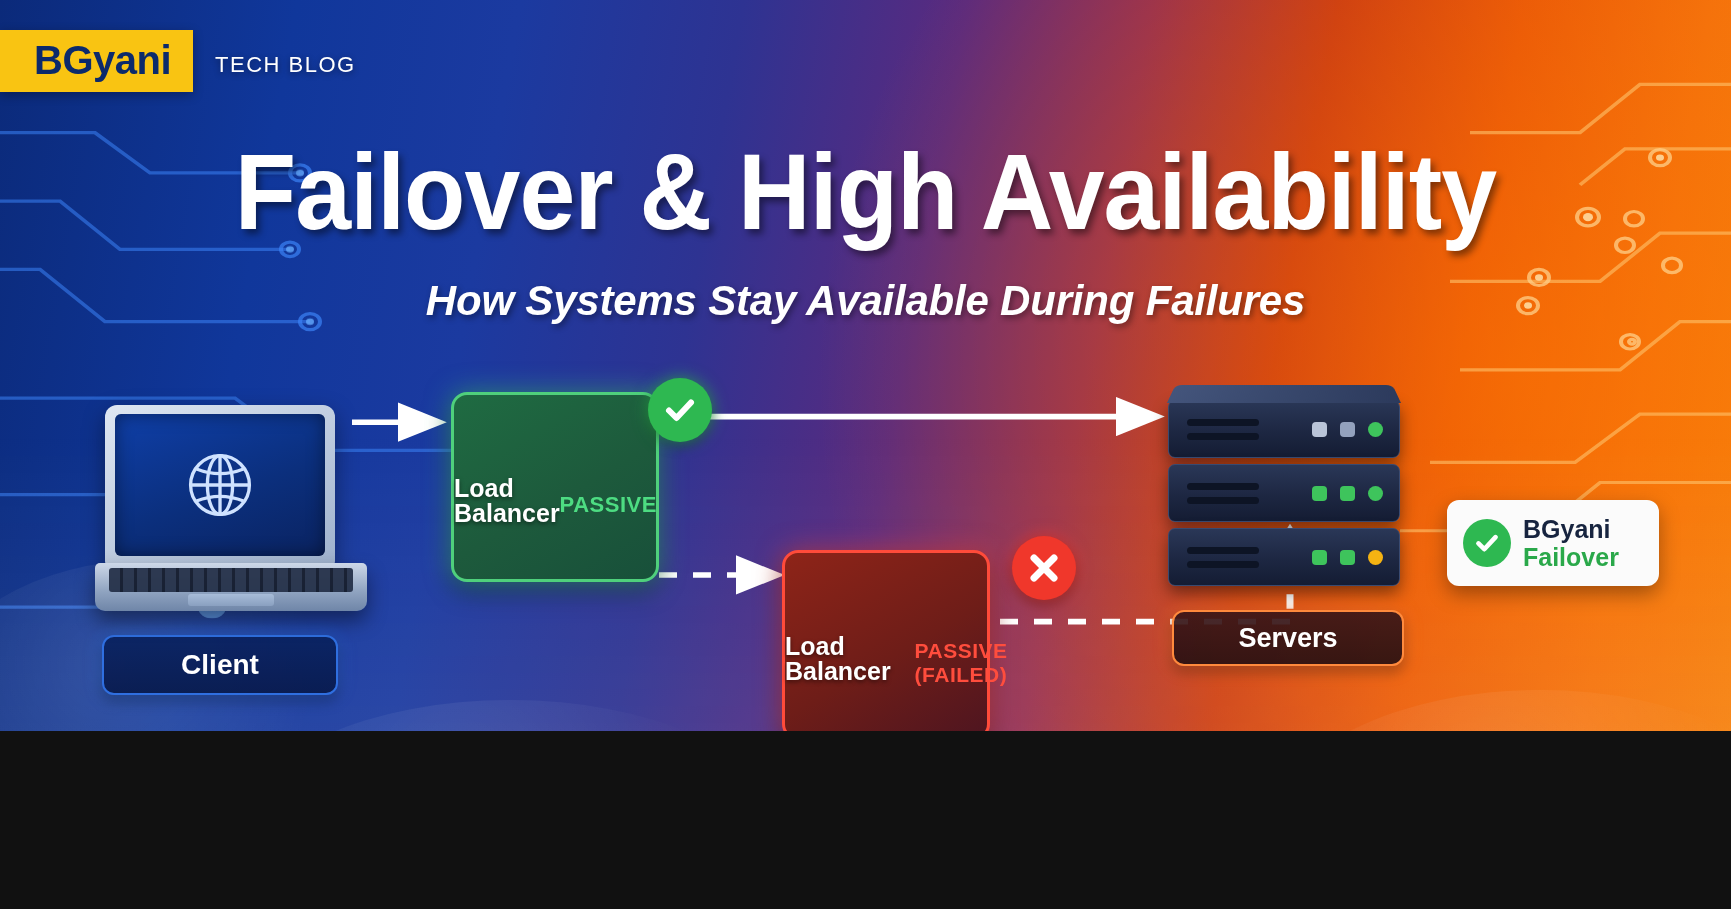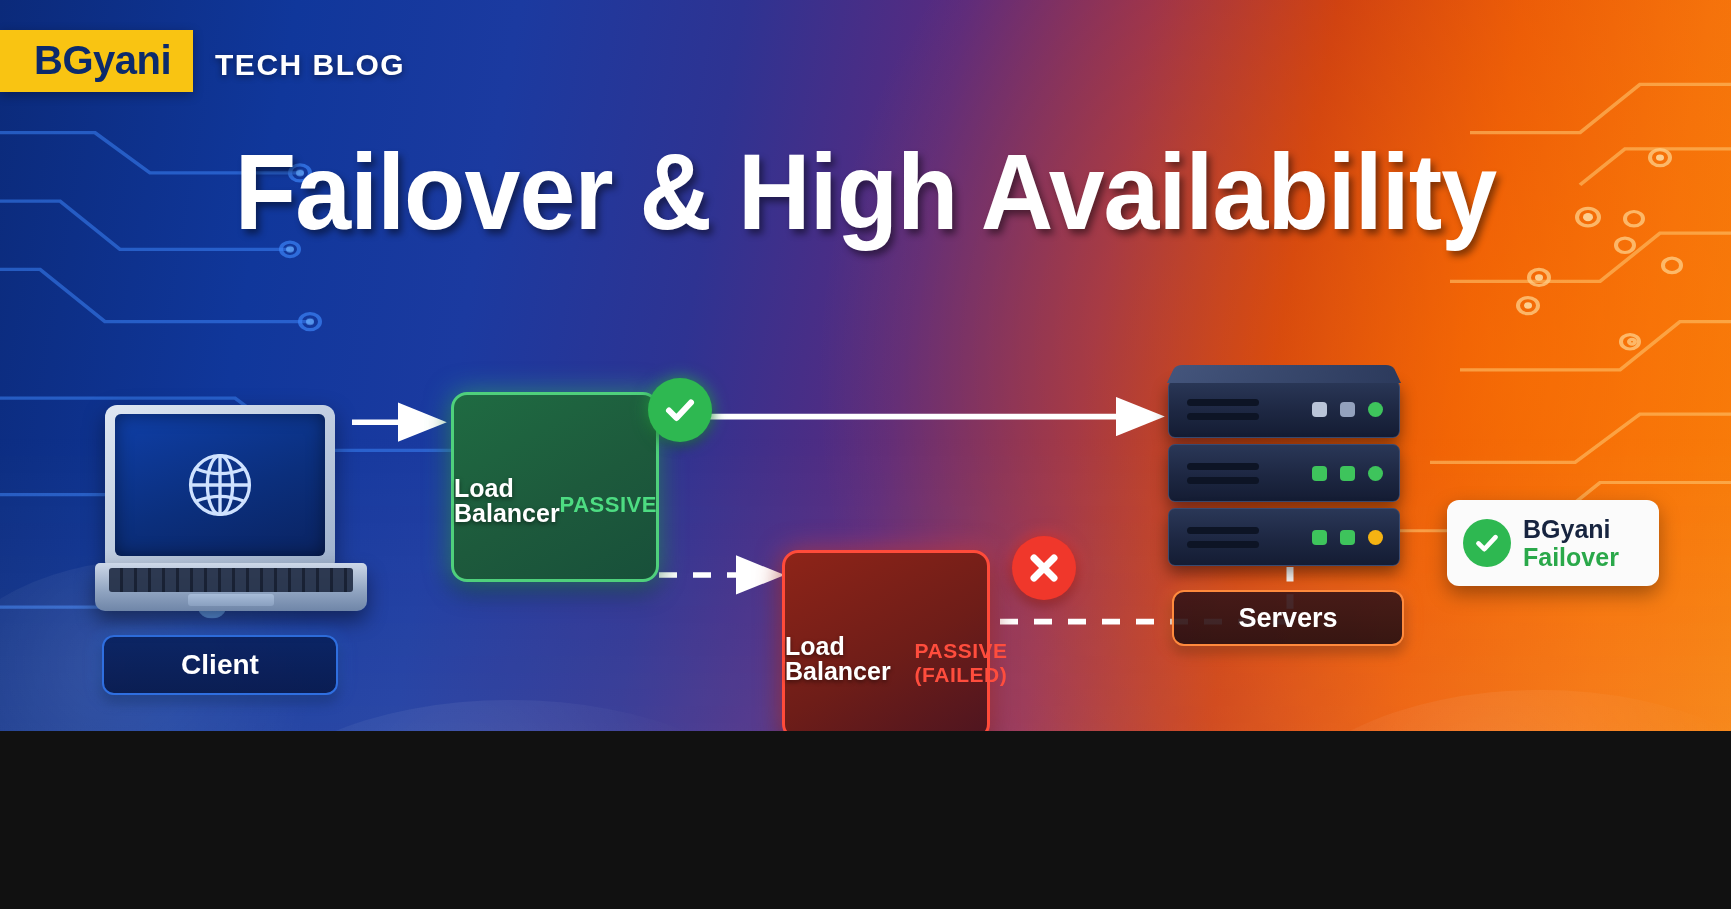--- a/index.html
+++ b/index.html
@@ -40,21 +40,21 @@
   
   #logo-bar{position:absolute;left:0;top:30px;display:flex;align-items:center;gap:22px;}
   #logo-badge{
     background:#f9c412;color:#0c2a6b;
     font-size:40px;font-weight:bold;letter-spacing:-.5px;
     padding:10px 22px 12px 34px;
     line-height:1;
     box-shadow:0 3px 10px rgba(0,0,0,.32);
   }
   #logo-sub{
-    color:#ffffff;font-size:30px;font-weight:bold;letter-spacing:1.5px;
+    color:#ffffff;font-size:22px;font-weight:normal;letter-spacing:1.5px;
     text-shadow:0 2px 6px rgba(0,0,0,.45);
     margin-top:7px;
   }
 
   
   #title{
     position:absolute;left:0;right:0;top:138px;text-align:center;
     color:#fff;font-size:108px;font-weight:bold;
     font-family:"Liberation Sans Narrow","Liberation Sans",sans-serif;
     letter-spacing:-1px;line-height:1;
@@ -146,21 +146,21 @@
     box-shadow:0 0 16px rgba(240,55,43,.75),0 5px 12px rgba(0,0,0,.38);}
 
   
   #failover-caption{position:absolute;left:470px;top:748px;width:290px;text-align:center;}
   #failover-caption .l1{color:#fff;font-size:25px;font-weight:bold;
       text-shadow:0 2px 5px rgba(0,0,0,.5);}
   #failover-caption .l2{color:#3fd47e;font-size:25px;font-weight:bold;margin-top:9px;
       text-shadow:0 2px 5px rgba(0,0,0,.5);}
 
   
-  #servers-group{position:absolute;left:1168px;top:380px;width:240px;}
+  #servers-group{position:absolute;left:1168px;top:400px;width:240px;}
   .server-unit{
     position:relative;width:230px;height:56px;margin-bottom:6px;
     background:linear-gradient(180deg,#2a3757,#1d2742 55%,#141c33);
     border-radius:7px;
     border:1px solid #394a70;
     box-shadow:0 7px 16px rgba(0,0,0,.45);
     display:flex;align-items:center;
   }
   .server-top-face{
     position:absolute;left:-2px;top:-26px;width:234px;height:28px;
@@ -258,20 +258,21 @@
   <div class="cloud" style="left:-60px;top:560px;width:420px;height:260px;"></div>
   <div class="cloud" style="left:250px;top:700px;width:520px;height:240px;"></div>
   <div class="cloud" style="left:1280px;top:690px;width:520px;height:260px;"></div>
 
   <div id="logo-bar">
     <div id="logo-badge">BGyani</div>
     <div id="logo-sub">TECH BLOG</div>
   </div>
 
   <div id="title">Failover &amp; High Availability</div>
+  <div id="subtitle">How Systems Stay Available During Failures</div>
 
   <svg id="wires" viewBox="0 0 1731 909" preserveAspectRatio="none">
     <defs>
       <marker id="arw" markerWidth="7" markerHeight="7" refX="4.6" refY="3.5" orient="auto">
         <path d="M0 0 L7 3.5 L0 7 Z" fill="#ffffff"></path>
       </marker>
     </defs>
 
     <path d="M352 525 H430" stroke="#fff" stroke-width="7" fill="none" marker-end="url(#arw)"></path>
 

